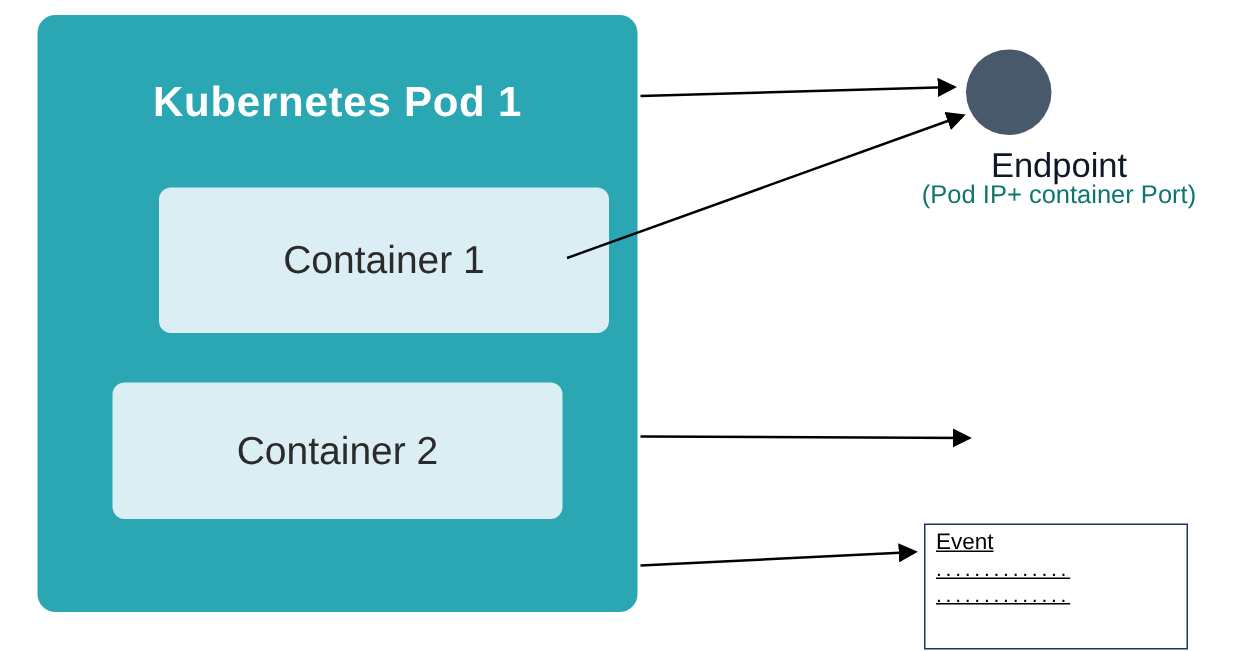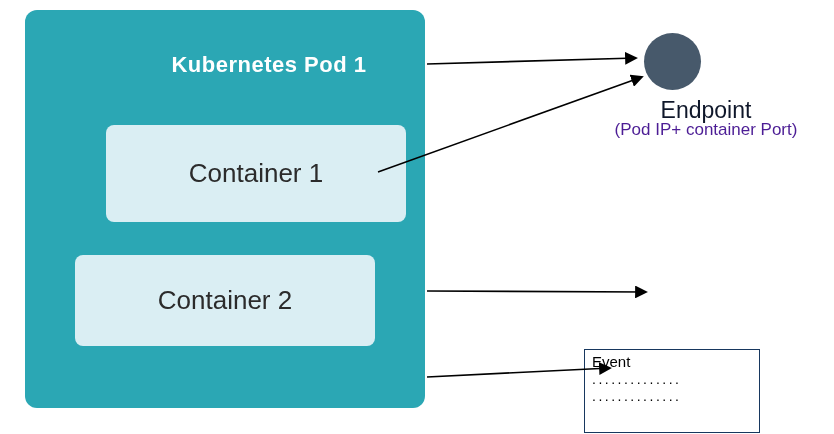--- a/index.html
+++ b/index.html
@@ -31,24 +31,23 @@
     background: var(--pod-fill, #2BA7B4);
     border-radius: 12px;
     z-index: 1;
   }
   .pod-title {
     position: absolute;
     top: 42px; left: 0;
     width: 100%;
     text-align: center;
     color: var(--pod-title-color, #FFFFFF);
-    font-size: 22px;
+    font-size: 28px;
     font-weight: bold;
     letter-spacing: 0.5px;
-    margin-left: 44px;
   }
   .container-box {
     position: absolute;
     left: 50px;
     width: 300px;
     background: var(--container-fill, #DAEEF3);
     border-radius: 8px;
     display: flex;
     align-items: center;
     justify-content: center;
@@ -74,43 +73,44 @@
     z-index: 2;
   }
   .endpoint-label {
     font-size: 23px;
     font-weight: normal;
     color: #0f172a;
     line-height: 20px;
   }
   .endpoint-sublabel {
     font-size: 17px;
-    color: #4c1d95;
+    color: #0f766e;
     line-height: 20px;
   }
   
   .volume {
     position: absolute;
     left: 652px; top: 254px;
     z-index: 2;
   }
   .volume text {
     font-family: "Liberation Sans", sans-serif;
     font-size: 16px;
     fill: #ffffff;
   }
   
   .event-box {
     position: absolute;
-    left: 584px; top: 349px;
+    left: 616px; top: 349px;
     width: 176px; height: 84px;
     background: #ffffff;
     border: 1px solid var(--event-border, #17375E);
     padding: 2px 7px;
     z-index: 2;
+    text-decoration: underline;
   }
   .event-title {
     font-size: 15px;
     color: #000;
     line-height: 19px;
   }
   .event-row {
     font-size: 14px;
     color: #000;
     letter-spacing: 2.5px;

